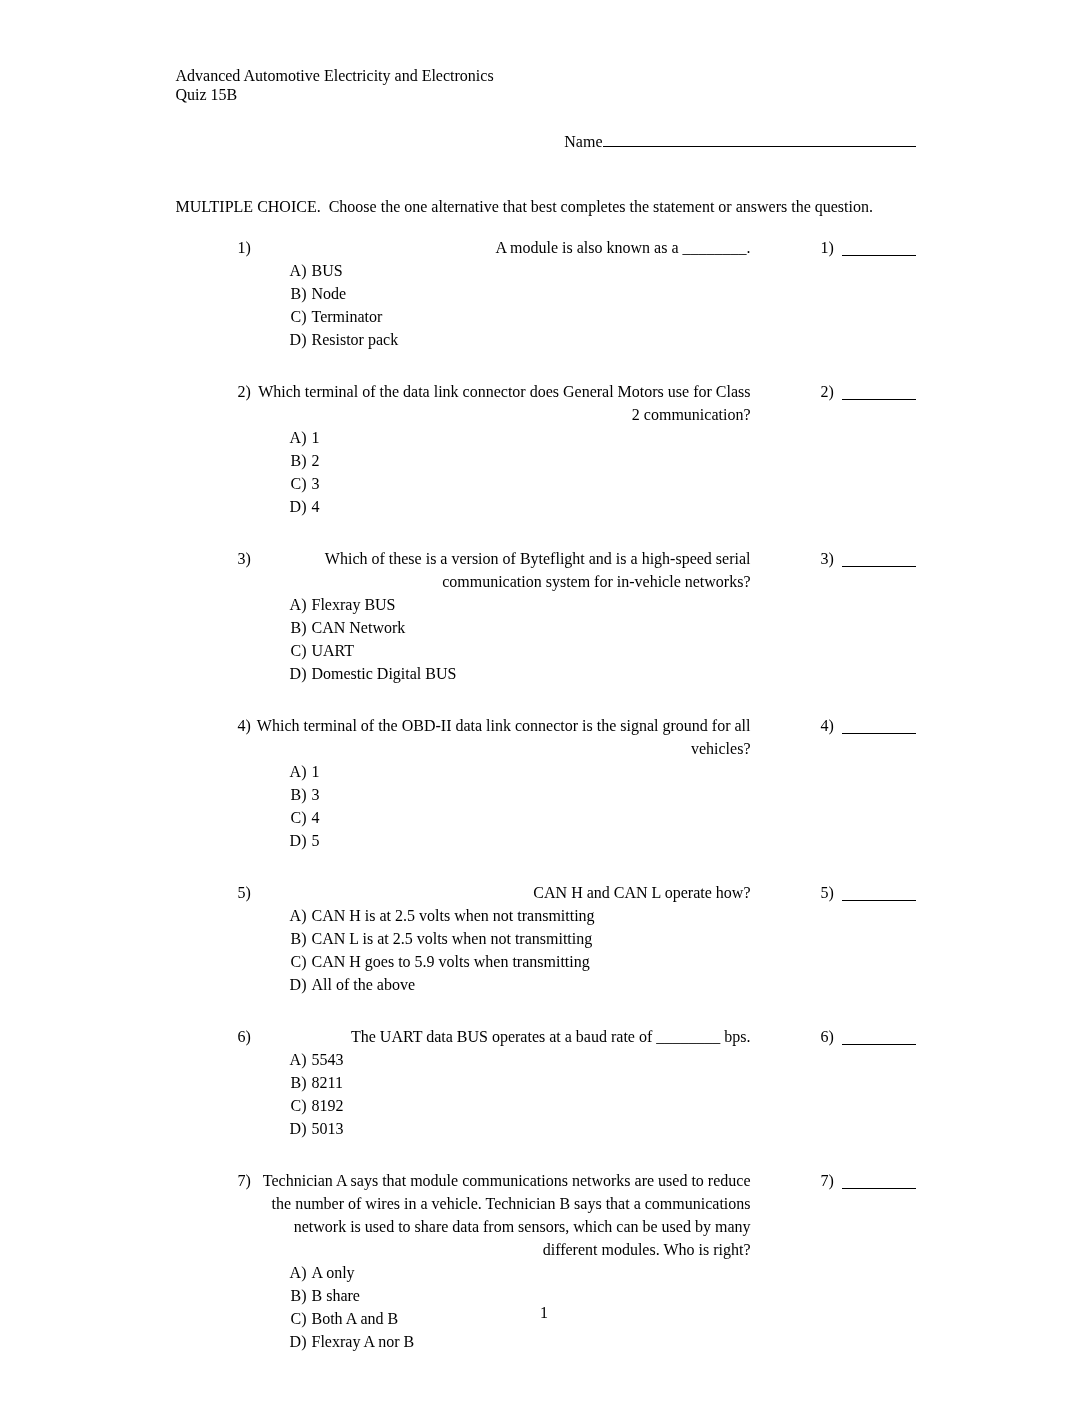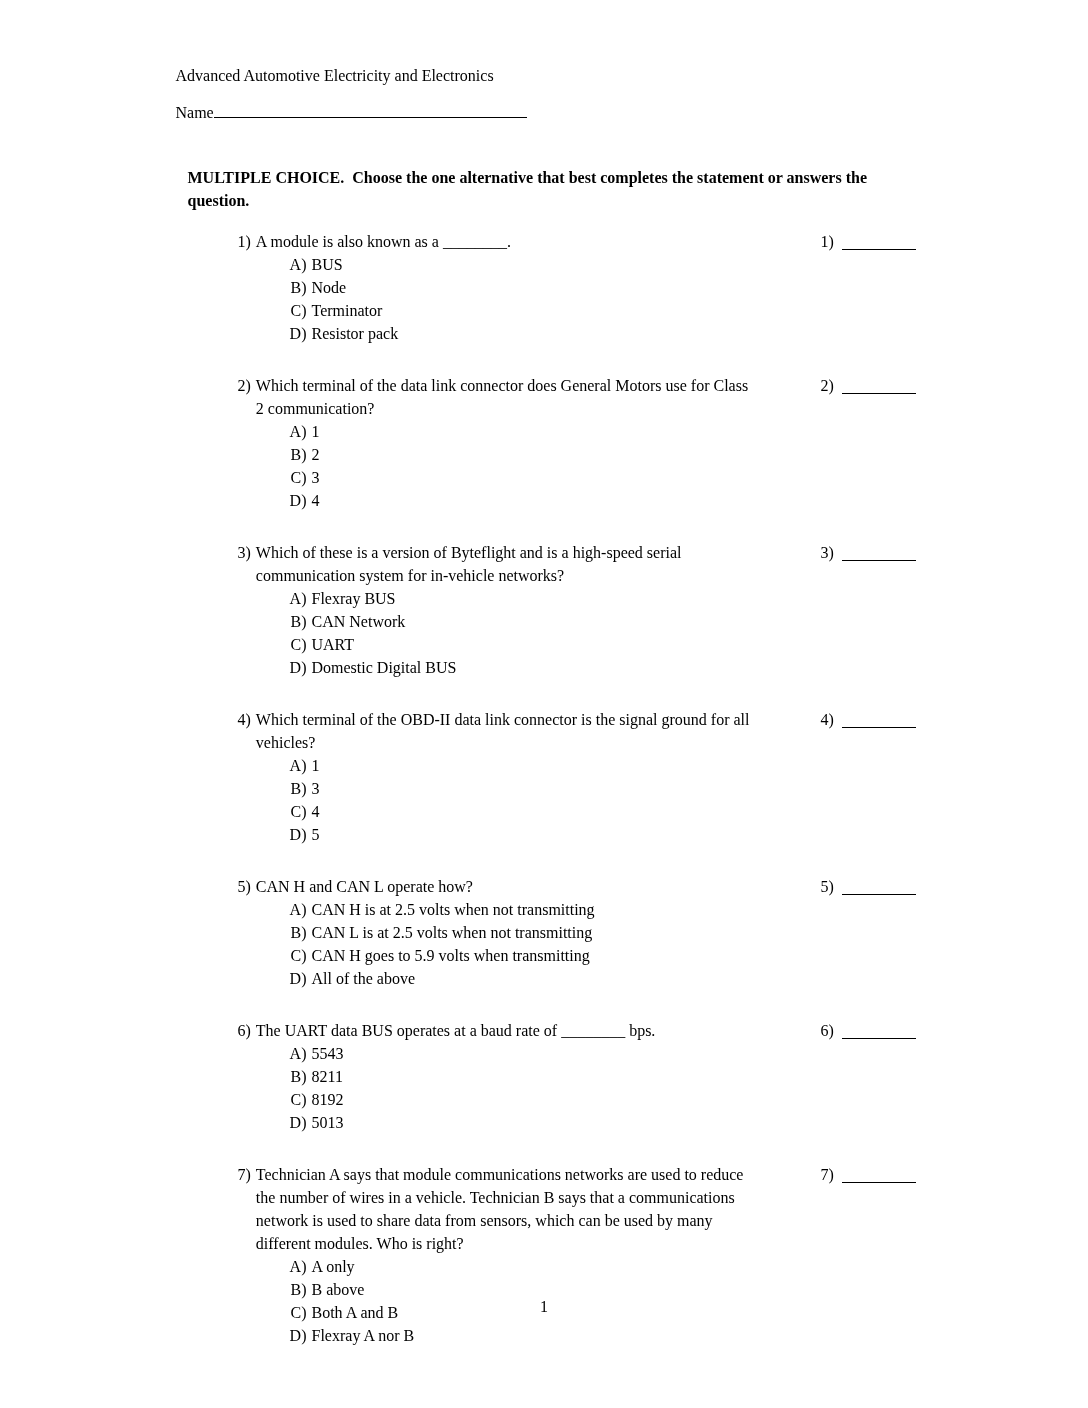--- a/index.html
+++ b/index.html
@@ -17,35 +17,35 @@
     padding: 66px 63px 40px 66px;
     font-family: "Liberation Serif", "DejaVu Serif", serif;
     font-size: 16px;
     line-height: 23px;
     color: #000000;
   }
   .header {
     line-height: 19px;
   }
   .name-row {
-    margin-top: 14px;
+    margin-top: 24px;
     line-height: 23px;
+    text-align: right;
   }
   .name-line {
     display: inline-block;
     width: 313px;
     height: 18px;
     border-bottom: 1px solid #000;
     vertical-align: baseline;
   }
   .instructions {
     margin-top: 42px;
-    font-weight: bold;
+    font-weight: normal;
     white-space: pre-wrap;
-    margin-left: 12px;
   }
   .questions {
     margin-top: 18px;
     margin-left: 62px;
   }
   .question {
     display: flex;
     margin-bottom: 29px;
   }
   .q-main {
@@ -55,20 +55,21 @@
   }
   .q-line {
     display: flex;
   }
   .q-num {
     flex: 0 0 auto;
     padding-right: 5px;
   }
   .q-text {
     flex: 1 1 auto;
+    text-align: right;
   }
   .options {
     margin-left: 47px;
   }
   .option {
     display: flex;
   }
   .opt-label {
     display: inline-block;
     flex: 0 0 auto;
@@ -99,20 +100,21 @@
     text-align: center;
   }
 </style>
 </head>
 <body>
 
 <div class="page">
 
   <div class="header">
     <div>Advanced Automotive Electricity and Electronics</div>
+    <div>Quiz 15B</div>
   </div>
 
   <div class="name-row">
     <span>Name</span><span class="name-line"></span>
   </div>
 
   <div class="instructions">MULTIPLE CHOICE.  Choose the one alternative that best completes the statement or answers the question.</div>
 
   <div class="questions">
   <div class="question">
@@ -326,21 +328,21 @@
         <span class="q-text">Technician A says that module communications networks are used to reduce the number of wires in a vehicle. Technician B says that a communications network is used to share data from sensors, which can be used by many different modules. Who is right?</span>
       </div>
       <div class="options">
   <div class="option">
     <span class="opt-label">A)</span>
     <span class="opt-text">A only</span>
   </div>
 
   <div class="option">
     <span class="opt-label">B)</span>
-    <span class="opt-text">B above</span>
+    <span class="opt-text">B share</span>
   </div>
 
   <div class="option">
     <span class="opt-label">C)</span>
     <span class="opt-text">Both A and B</span>
   </div>
 
   <div class="option">
     <span class="opt-label">D)</span>
     <span class="opt-text">Flexray A nor B</span>

